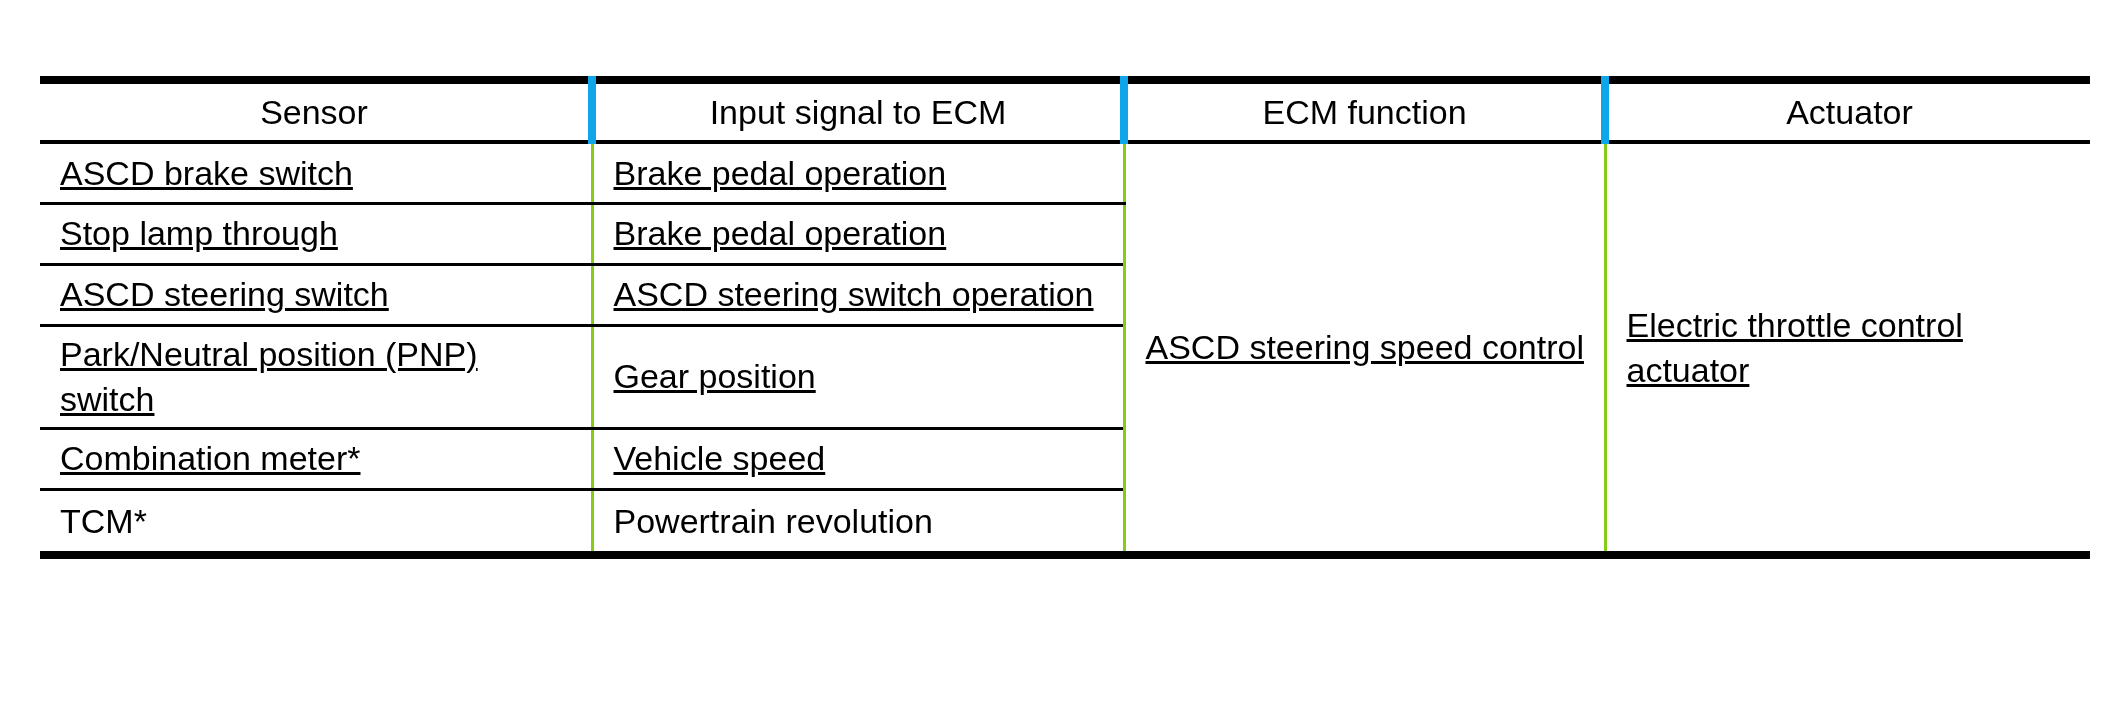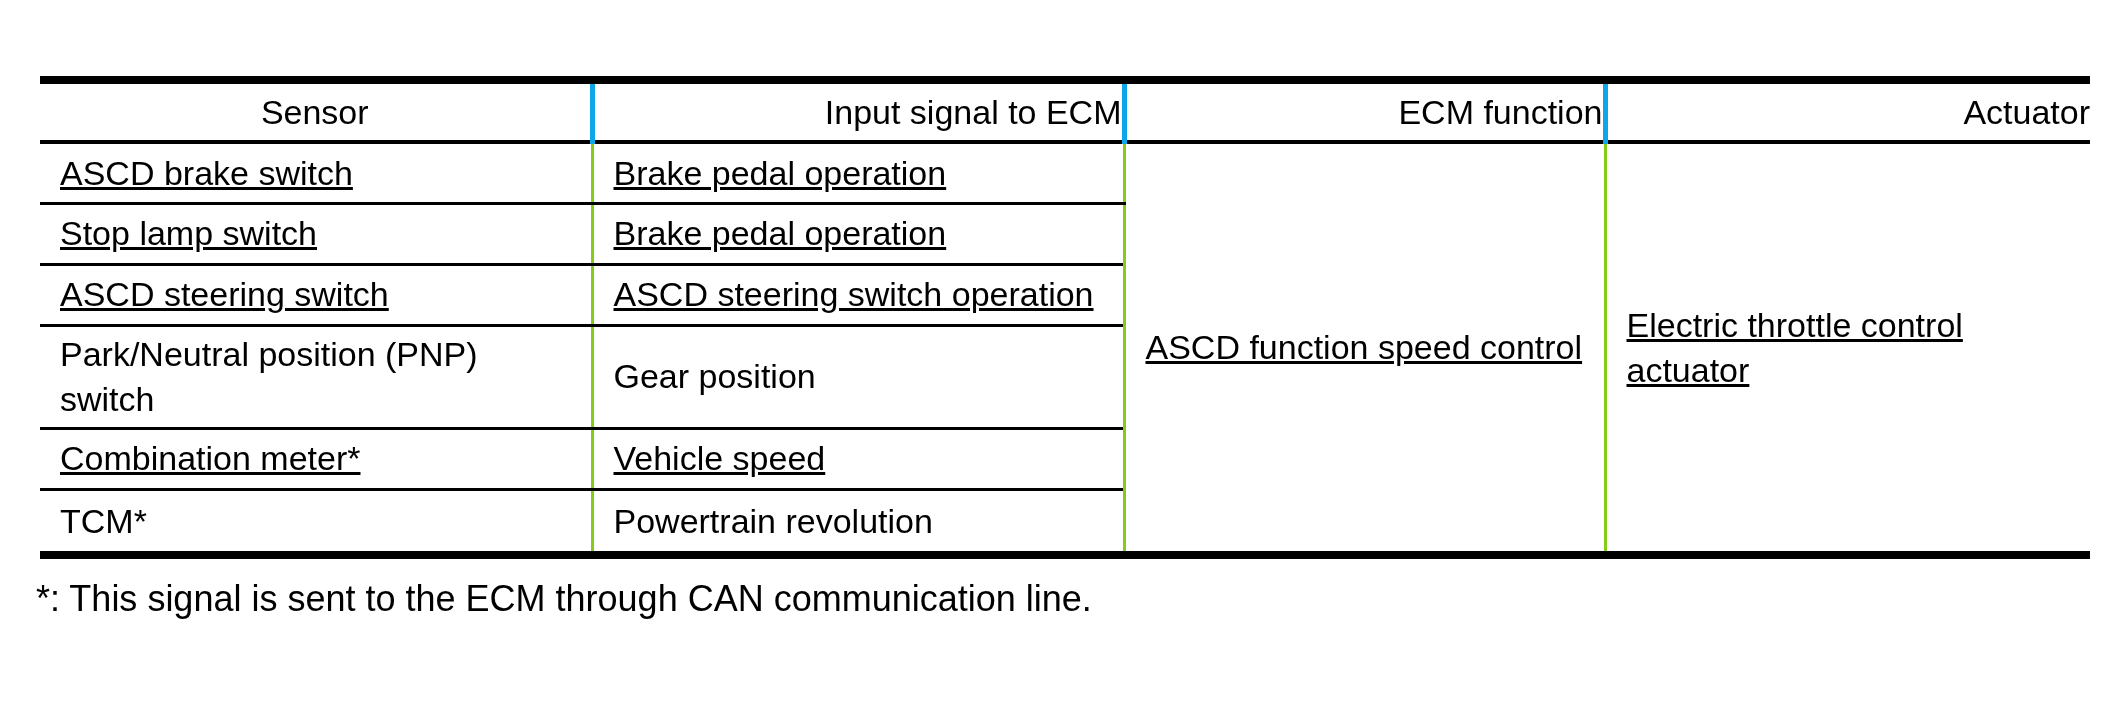--- a/index.html
+++ b/index.html
@@ -30,34 +30,34 @@
   col.c3 { width: 481px; }
   col.c4 { width: 485px; }
 
   .spec-table th {
     font-weight: normal;
     text-align: center;
     vertical-align: middle;
     height: 62px;
     border-bottom: 4px solid #000;
   }
-  .spec-table th + th { border-left: 5px solid #0ea5e9; text-align: right; }
+  .spec-table th + th { border-left: 8px solid #0ea5e9; }
 
   .spec-table td {
     vertical-align: middle;
     text-align: left;
     padding-left: 20px;
     padding-right: 8px;
   }
   .spec-table td.vline { border-left: 3px solid #84cc16; }
   .spec-table tbody td.rowcell { border-bottom: 3px solid #000; }
   .spec-table tbody tr:last-child td.rowcell { border-bottom: none; }
 
   tr.r-std  { height: 61px; text-decoration: underline; }
-  tr.r-tall { height: 103px; }
+  tr.r-tall { height: 103px; text-decoration: underline; }
   tr.r-last { height: 66px; }
 
   .multiline { white-space: pre-line; }
 
   .merged-cell { vertical-align: middle; }
 
   .footnote {
     position: absolute;
     left: 36px;
     top: 578px;
@@ -90,26 +90,26 @@
         <th>Sensor</th>
         <th>Input signal to ECM</th>
         <th>ECM function</th>
         <th>Actuator</th>
       </tr>
     </thead>
     <tbody>
       <tr class="r-std">
         <td class="rowcell">ASCD brake switch</td>
         <td class="rowcell vline">Brake pedal operation</td>
-        <td class="vline merged-cell" rowspan="6"><span>ASCD function speed control</span></td>
+        <td class="vline merged-cell" rowspan="6"><span>ASCD steering speed control</span></td>
         <td class="vline merged-cell multiline" rowspan="6"><span class="multiline">Electric throttle control
 actuator</span></td>
       </tr>
       <tr class="r-std">
-        <td class="rowcell">Stop lamp switch</td>
+        <td class="rowcell">Stop lamp through</td>
         <td class="rowcell vline">Brake pedal operation</td>
       </tr>
       <tr class="r-std">
         <td class="rowcell">ASCD steering switch</td>
         <td class="rowcell vline">ASCD steering switch operation</td>
       </tr>
       <tr class="r-tall">
         <td class="rowcell multiline">Park/Neutral position (PNP)
 switch</td>
         <td class="rowcell vline">Gear position</td>
@@ -118,16 +118,15 @@
         <td class="rowcell">Combination meter*</td>
         <td class="rowcell vline">Vehicle speed</td>
       </tr>
       <tr class="r-last">
         <td class="rowcell">TCM*</td>
         <td class="rowcell vline">Powertrain revolution</td>
       </tr>
     </tbody>
   </table>
 
-  <div class="footnote">*: This signal is sent to the ECM through CAN communication line.</div>
   <div class="figure-code">G02446670</div>
 
 </div>
 
 </body></html>

